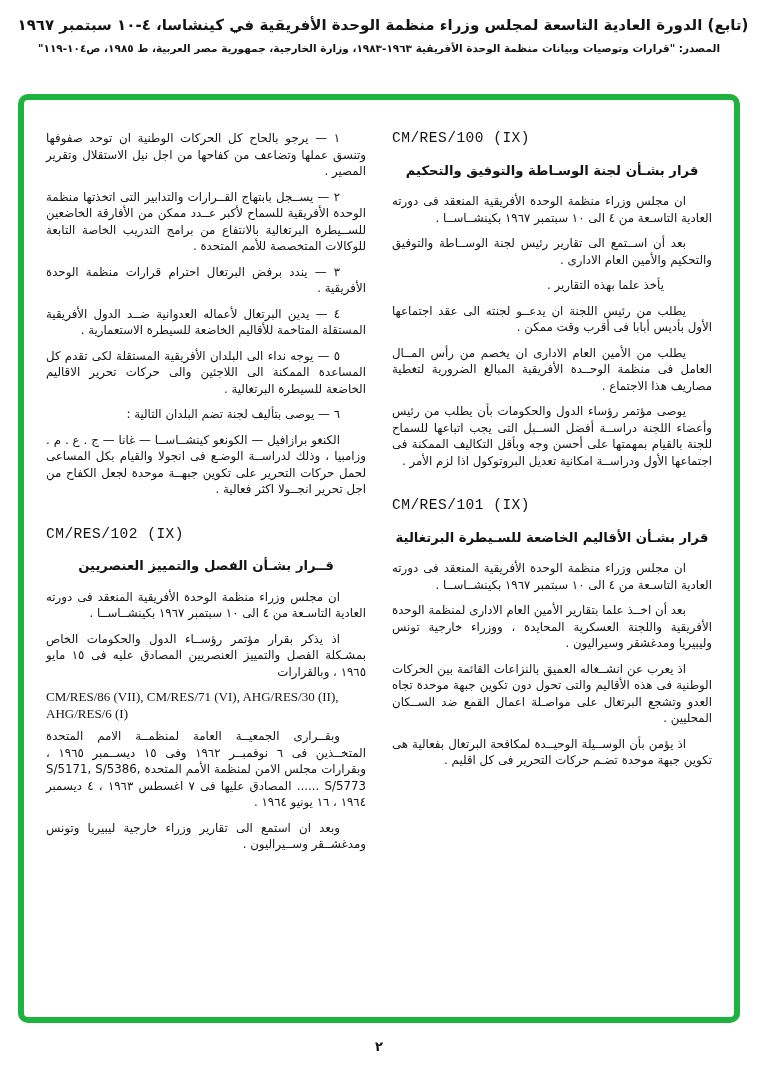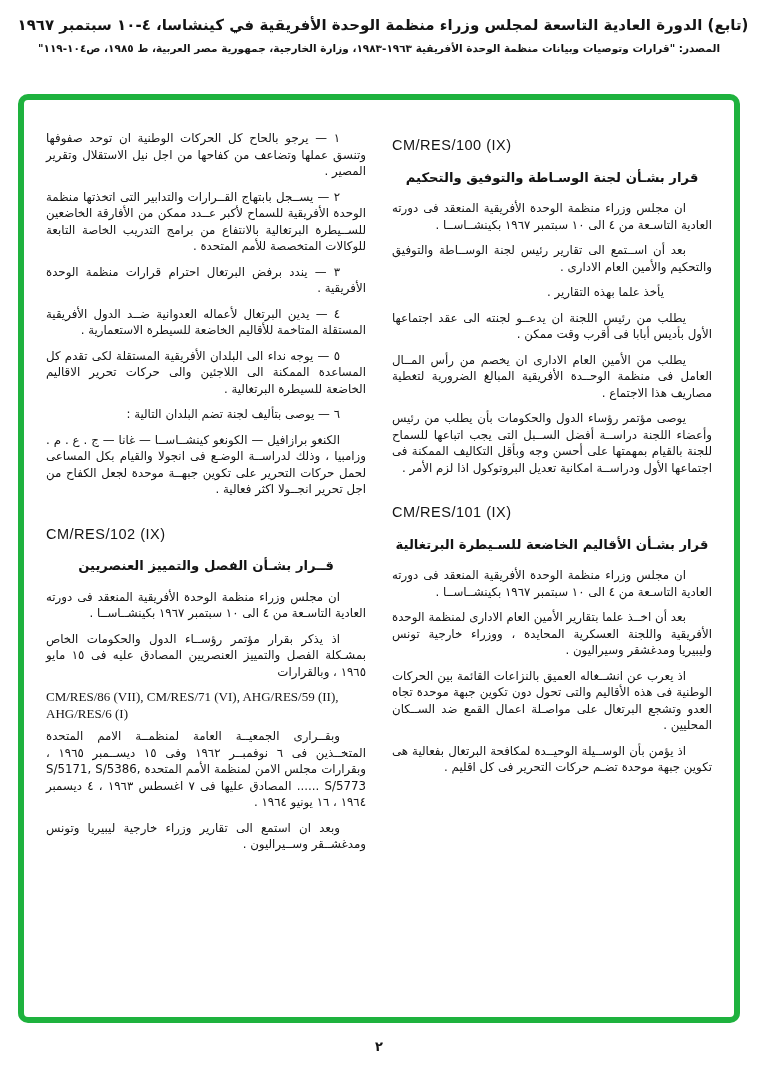--- a/index.html
+++ b/index.html
@@ -17,22 +17,22 @@
   }
   .cols{display:flex;direction:rtl;gap:26px;padding:30px 22px 10px 22px;}
   .col{
     width:325px;direction:rtl;text-align:justify;
     font-size:11.8px;line-height:16.5px;
   }
   .para{margin:0 0 9px 0;text-indent:26px;}
   .para-short{text-indent:48px;}
   .code{
     direction:ltr;text-align:left;unicode-bidi:embed;
-    font-family:Liberation Sans, sans-serif;font-size:14.5px;letter-spacing:.5px;
-    margin:7px 0 16px 0;
+    font-family:Liberation Mono, monospace;font-size:14.5px;letter-spacing:.5px;
+    margin:0 0 16px 0;
   }
   .sec-gap{margin-top:28px;}
   .sec-title{
     font-weight:bold;text-align:center;font-size:13.2px;
     margin:0 0 14px 0;text-indent:0;
   }
   .code-line{
     direction:ltr;text-align:left;unicode-bidi:embed;
     font-family:"Liberation Serif",serif;font-size:13px;
     margin:0 0 6px 0;
@@ -77,21 +77,21 @@
       <p class="para">٣ — يندد برفض البرتغال احترام قرارات منظمة الوحدة الأفريقية .</p>
       <p class="para">٤ — يدين البرتغال لأعماله العدوانية ضــد الدول الأفريقية المستقلة المتاخمة للأقاليم الخاضعة للسيطرة الاستعمارية .</p>
       <p class="para">٥ — يوجه نداء الى البلدان الأفريقية المستقلة لكى تقدم كل المساعدة الممكنة الى اللاجئين والى حركات تحرير الاقاليم الخاضعة للسيطرة البرتغالية .</p>
       <p class="para">٦ — يوصى بتأليف لجنة تضم البلدان التالية :</p>
       <p class="para">الكنغو برازافيل — الكونغو كينشــاســا — غانا — ج . ع . م . وزامبيا ، وذلك لدراســة الوضـع فى انجولا والقيام بكل المساعى لحمل حركات التحرير على تكوين جبهــة موحدة لجعل الكفاح من اجل تحرير انجــولا اكثر فعالية .</p>
 
       <div class="code sec-gap">CM/RES/102 (IX)</div>
       <h3 class="sec-title">قــرار بشـأن الفصل والتمييز العنصريين</h3>
       <p class="para">ان مجلس وزراء منظمة الوحدة الأفريقية المنعقد فى دورته العادية التاسـعة من ٤ الى ١٠ سبتمبر ١٩٦٧ بكينشــاســا .</p>
       <p class="para">اذ يذكر بقرار مؤتمر رؤســاء الدول والحكومات الخاص بمشـكلة الفصل والتمييز العنصريين المصادق عليه فى ١٥ مايو ١٩٦٥ ، وبالقرارات</p>
-      <div class="code-line">CM/RES/86 (VII), CM/RES/71 (VI), AHG/RES/59 (II), AHG/RES/6 (I)</div>
+      <div class="code-line">CM/RES/86 (VII), CM/RES/71 (VI), AHG/RES/30 (II), AHG/RES/6 (I)</div>
       <p class="para">وبقــرارى الجمعيــة العامة لمنظمــة الامم المتحدة المتخــذين فى ٦ نوفمبــر ١٩٦٢ وفى ١٥ ديســمبر ١٩٦٥ ، وبقرارات مجلس الامن لمنظمة الأمم المتحدة S/5171, S/5386, S/5773 ...... المصادق عليها فى ٧ اغسطس ١٩٦٣ ، ٤ ديسمبر ١٩٦٤ ، ١٦ يونيو ١٩٦٤ .</p>
       <p class="para">وبعد ان استمع الى تقارير وزراء خارجية ليبيريا وتونس ومدغشــقر وســيراليون .</p>
     </section>
 
   </div>
 </div>
 
 <footer class="page-footer">
   <span>٢</span>
 </footer>

